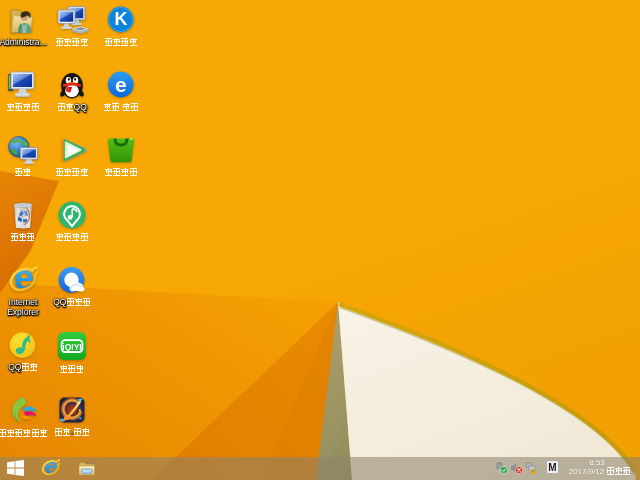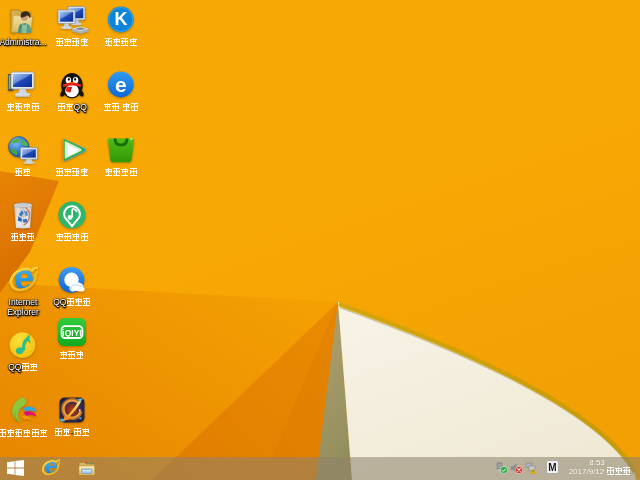--- a/index.html
+++ b/index.html
@@ -317,21 +317,21 @@
             <stop offset="1" stop-color="#eca80a"></stop>
           </radialGradient>
         </defs>
  <circle cx="13.5" cy="14.2" r="12.9" fill="url(#qm)"></circle>
  <ellipse cx="10.8" cy="19.8" rx="4" ry="3.3" transform="rotate(-15 10.8 19.8)" fill="#2bbd8d"></ellipse>
  <path d="M13.2,19.5 Q12.6,10 16.4,7.6 q3,-2 3.6,-4.6 q2,4.4 -1.2,6.9 q-3,2.2 -2.6,9.6 Z" fill="#2bbd8d"></path>
  <path d="M16.6,7.4 q3.4,-0.6 4.6,2.2 q0.8,2 -0.6,3.4 q0.2,-2.6 -2.2,-3.4" fill="#2bbd8d"></path>
 </svg>
 <div class="lbl">QQ<span class="cj"></span><span class="cj2"></span></div>
 </div>
-<div class="cell" style="left:44px;top:317px">
+<div class="cell" style="left:44px;top:331px">
 <svg class="ic" width="30" height="30" viewBox="0 0 30 30">
  <defs>
           <linearGradient id="iqy" x1="0" y1="0" x2="0" y2="1">
   <stop offset="0" stop-color="#32cb3e"></stop>
             <stop offset="1" stop-color="#0faa1d"></stop>
           </linearGradient>
         </defs>
  <rect x="1" y="1" width="28" height="28" rx="6" fill="url(#iqy)"></rect>
  <rect x="4.6" y="9.2" width="20.8" height="11.8" rx="3.4" fill="none" stroke="#fff" stroke-width="1.8"></rect>
  <text x="15" y="18.9" font-family="Liberation Sans" font-size="8.5" font-weight="bold" fill="#fff" text-anchor="middle">iQIYI</text>

